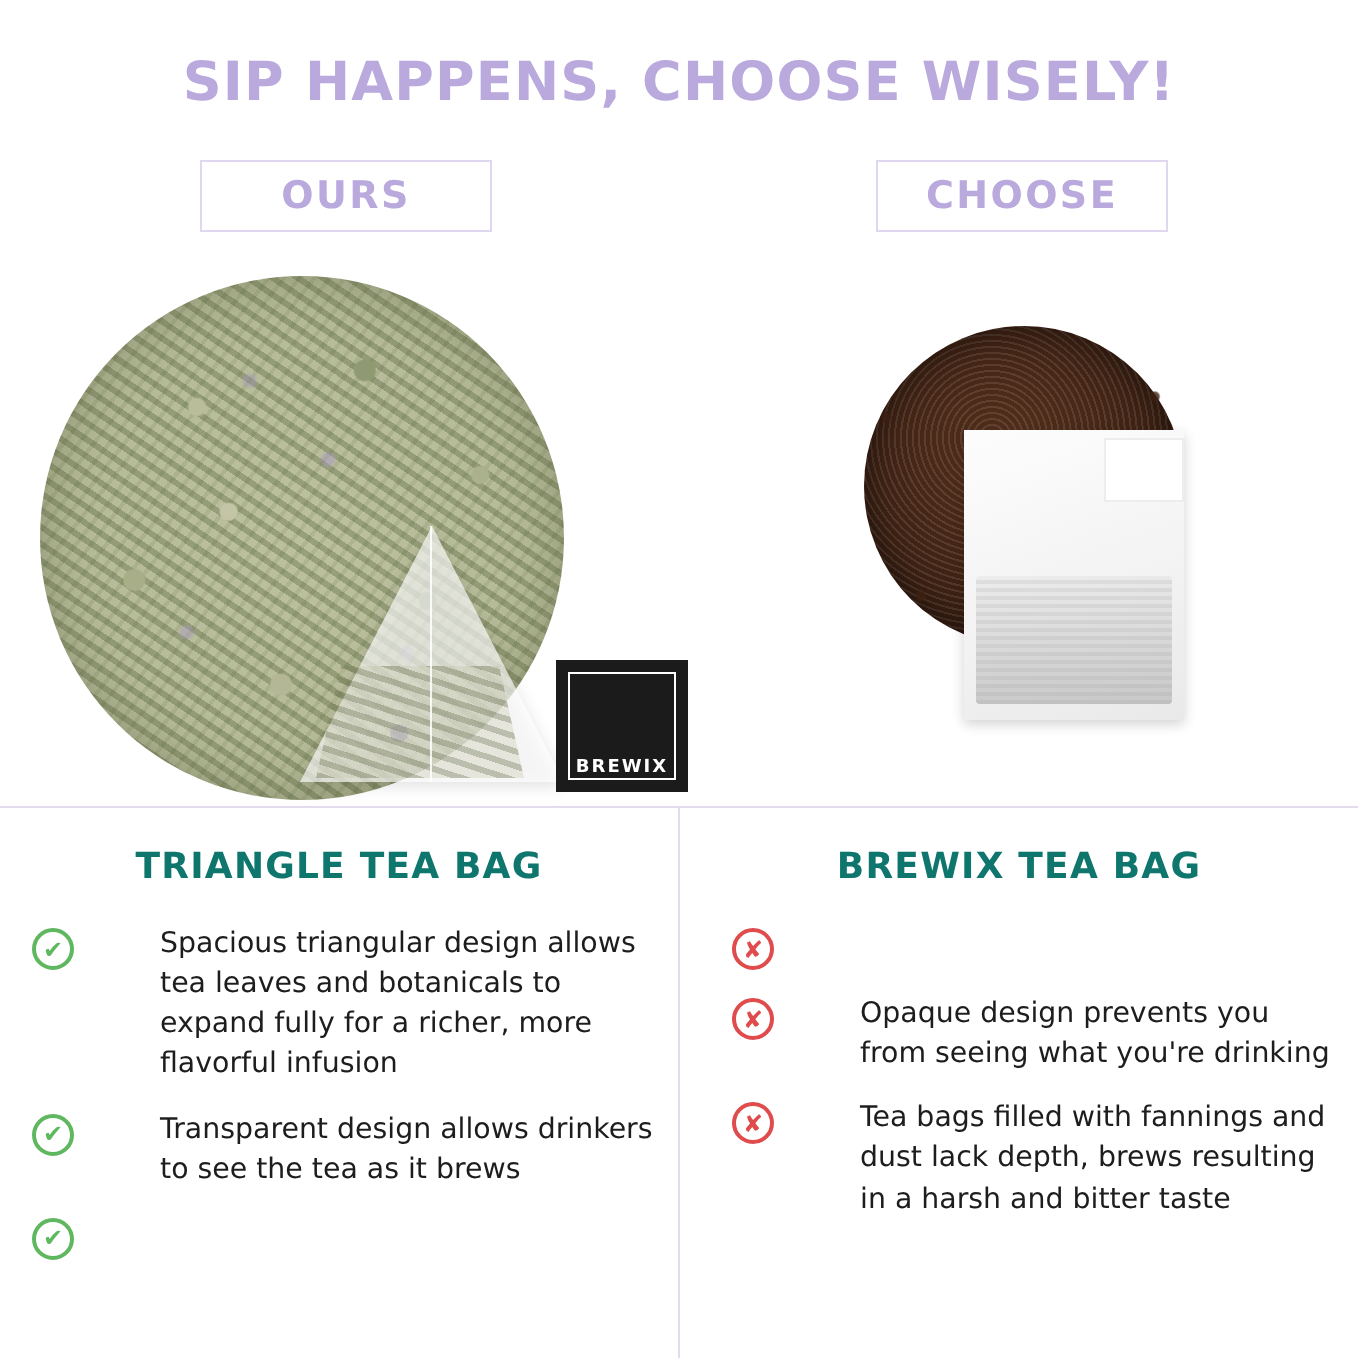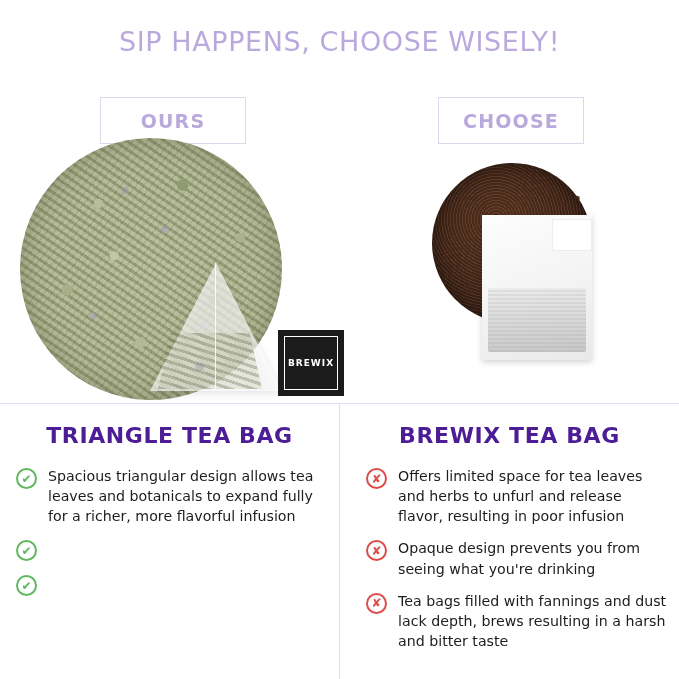--- a/index.html
+++ b/index.html
@@ -21,33 +21,33 @@
   }
 
   
   .headline {
     position: absolute;
     top: 26px;
     left: 0;
     width: 679px;
     text-align: center;
     font-size: 27px;
-    font-weight: normal;
+    font-weight: bold;
     letter-spacing: 0.6px;
     color: #b9a9dd;
     font-family: "DejaVu Sans", sans-serif;
     white-space: nowrap;
   }
 
   
   .col-badge {
     position: absolute;
-    top: 97px;
+    top: 80px;
     width: 146px;
-    height: 47px;
+    height: 36px;
     border: 1.5px solid #ded7ef;
     box-sizing: border-box;
     display: flex;
     align-items: center;
     justify-content: center;
     font-size: 19px;
     font-weight: bold;
     letter-spacing: 1.2px;
     color: #b9a9dd;
     font-family: "DejaVu Sans", sans-serif;
@@ -140,21 +140,21 @@
     background: #1b1b1b;
     display: flex;
     align-items: center;
     justify-content: center;
   }
   .brand-tag-inner {
     width: 52px;
     height: 52px;
     border: 1px solid #ffffff;
     display: flex;
-    align-items: center;
+    align-items: flex-end;
     justify-content: center;
   }
   .brand-word {
     color: #ffffff;
     font-size: 9px;
     font-weight: bold;
     letter-spacing: 1px;
     font-family: "DejaVu Sans", sans-serif;
   }
 
@@ -257,24 +257,24 @@
     top: 0;
     width: 339px;
     height: 276px;
   }
   .bcol.left  { left: 0; }
   .bcol.right { left: 340px; }
 
   .bcol-title {
     text-align: center;
     margin-top: 20px;
-    font-size: 22px;
+    font-size: 18px;
     font-weight: bold;
     letter-spacing: 0.6px;
-    color: #4c1d95;
+    color: #0f766e;
     font-family: "DejaVu Sans", sans-serif;
   }
 
   .bullets {
     margin: 18px 0 0 0;
     padding: 0;
     list-style: none;
   }
   .bullet {
     display: flex;
@@ -310,20 +310,21 @@
     border: 2px solid #e04b4b;
     color: #e04b4b;
     box-sizing: border-box;
   }
 
   .btext {
     font-size: 14.2px;
     line-height: 1.42;
     color: #1d1d1d;
     font-family: "DejaVu Sans", sans-serif;
+    margin-left: 32px;
   }
 </style>
 </head>
 <body>
 
 <div class="page">
 
   <div class="headline">SIP HAPPENS, CHOOSE WISELY!</div>
 
   <div class="col-badge left">OURS</div>
@@ -354,33 +355,33 @@
 
     <div class="bcol left">
       <div class="bcol-title">TRIANGLE TEA BAG</div>
       <ul class="bullets">
         <li class="bullet">
           <span class="mark check">✔</span>
           <span class="btext">Spacious triangular design allows tea leaves and botanicals to expand fully for a richer, more flavorful infusion</span>
         </li>
         <li class="bullet">
           <span class="mark check">✔</span>
+          <span class="btext">Transparent design allows drinkers to see the tea as it brews</span>
         </li>
         <li class="bullet">
           <span class="mark check">✔</span>
         </li>
       </ul>
     </div>
 
     <div class="bcol right">
       <div class="bcol-title">BREWIX TEA BAG</div>
       <ul class="bullets">
         <li class="bullet">
           <span class="mark cross">✘</span>
-          <span class="btext">Offers limited space for tea leaves and herbs to unfurl and release flavor, resulting in poor infusion</span>
         </li>
         <li class="bullet">
           <span class="mark cross">✘</span>
           <span class="btext">Opaque design prevents you from seeing what you're drinking</span>
         </li>
         <li class="bullet">
           <span class="mark cross">✘</span>
           <span class="btext">Tea bags filled with fannings and dust lack depth, brews resulting in a harsh and bitter taste</span>
         </li>
       </ul>

